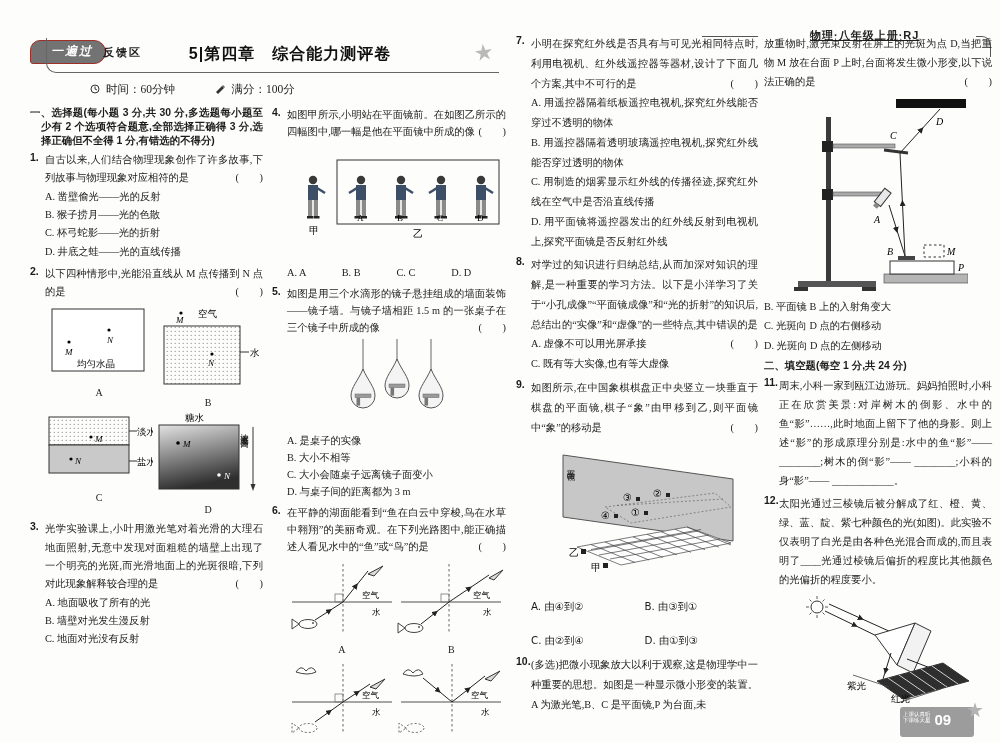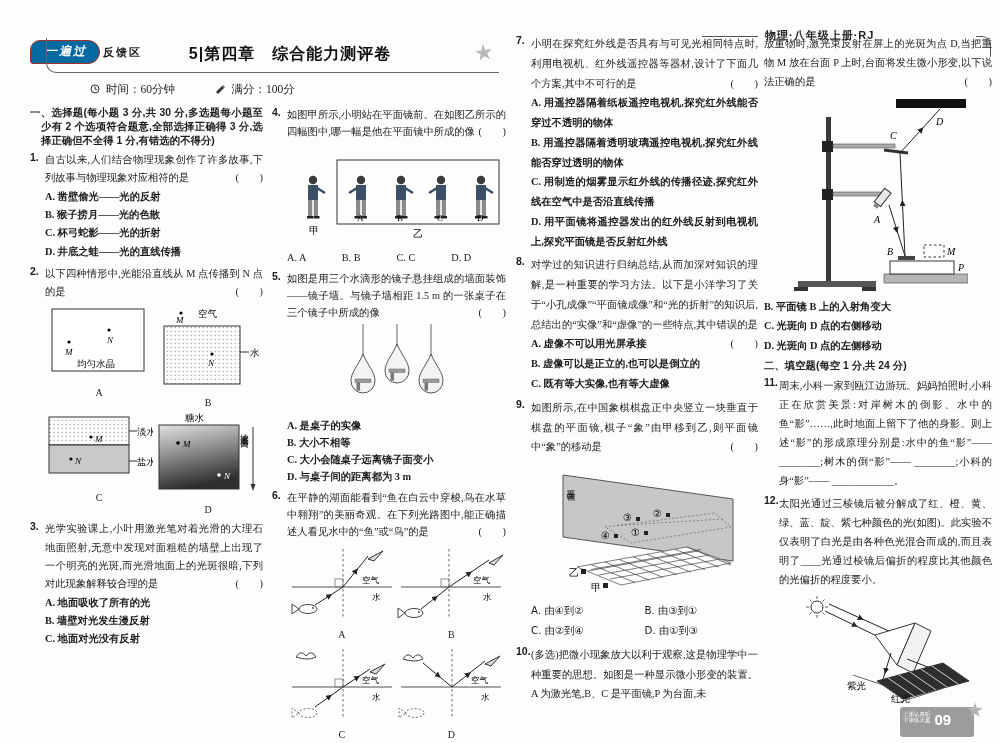--- a/index.html
+++ b/index.html
@@ -1,48 +1,48 @@
 <!DOCTYPE html>
 <html><head>
 <meta charset="utf-8">
 <style>
   html,body{margin:0;padding:0;}
   body{width:1000px;height:743px;background:#fdfdfc;position:relative;overflow:hidden;
        font-family:"Liberation Serif",serif;color:#1b1b1b;}
   .abs{position:absolute;}
   
-  .brand-badge{left:30px;top:40px;background:#0369a1;color:#fff;font:bold italic 12px "Liberation Sans",sans-serif;
-       padding:2px 12px 3px 14px;border-radius:10px 12px 12px 3px;border:1.5px solid #9e2f27;letter-spacing:2px;}
+  .brand-badge{left:30px;top:40px;background:#737373;color:#fff;font:bold italic 12px "Liberation Sans",sans-serif;
+       padding:2px 12px 3px 20px;border-radius:10px 12px 12px 3px;border:1.5px solid #9e2f27;letter-spacing:2px;}
   .brand-tab{left:103px;top:45px;font:bold 11px "Liberation Sans",sans-serif;color:#222;letter-spacing:2px;}
   .bracketL{left:46px;top:38px;width:452px;height:34px;border-left:1.5px solid #666;border-bottom:1.5px solid #666;
        border-bottom-left-radius:10px;}
   .page-title{left:90px;top:44px;width:400px;text-align:center;font:bold 16px "Liberation Sans",sans-serif;letter-spacing:1px;color:#111;}
   .meta-row{left:90px;top:82px;width:400px;font-size:11.5px;color:#222;}
   .meta-row .mi{display:inline-block;vertical-align:-1px;margin-right:3px;}
   .meta-gap{display:inline-block;width:34px;}
   .book-line{left:702px;top:36px;width:56px;border-top:1.5px solid #555;}
-  .book-label{left:765px;top:28px;font:bold 11px "Liberation Sans",sans-serif;letter-spacing:1px;color:#222;}
+  .book-label{left:810px;top:28px;font:bold 11px "Liberation Sans",sans-serif;letter-spacing:1px;color:#222;text-decoration:underline;}
   .book-corner{left:976px;top:36px;width:14px;height:20px;border-right:1.5px solid #555;border-top:1.5px solid #555;border-top-right-radius:9px;}
   .mascot{left:474px;top:40px;font-size:22px;color:#b9b9b9;transform:rotate(-8deg);}
   
   .col{position:absolute;font-size:10.3px;line-height:1.78;text-align:justify;color:#1b1b1b;}
   #col1{left:30px;top:106px;width:233px;}
   #col2{left:272px;top:106px;width:234px;line-height:1.66;}
   #col3{left:516px;top:34px;width:242px;line-height:1.92;}
   #col4{left:764px;top:34px;width:228px;line-height:1.85;}
   .sec{font:bold 10.4px "Liberation Sans",sans-serif;padding-left:11px;text-indent:-11px;margin-bottom:3px;}
   .q{position:relative;padding-left:15px;margin-bottom:4px;}
   .qnum{position:absolute;left:0;top:0;font:bold 10.5px "Liberation Sans",sans-serif;}
-  .opt{display:block;font-weight:bold;}
+  .opt{display:block;}
   .br{float:right;}
   .fig{text-align:center;margin:2px 0;}
   .figgrid{display:grid;grid-template-columns:1fr 1fr;justify-items:center;row-gap:2px;}
   .cap{text-align:center;font-size:10px;line-height:1.2;margin-top:1px;}
   .optrow{display:flex;}
-  .optrow span{flex:1;}
+  .optrow span{flex:1;margin-top:15px;}
   .cnum{font-family:"DejaVu Sans",sans-serif;}
   svg text{font-family:"Liberation Serif",serif;}
   svg .it{font-style:italic;}
   .vtext{writing-mode:vertical-rl;letter-spacing:1px;font-size:8.5px;line-height:1;}
   
   .foot-badge{left:900px;top:707px;width:68px;height:22px;background:#9c9c9c;border-radius:3px;color:#fff;
        display:flex;padding:4px 3px;}
   .foot-badge .lines{font-size:5.5px;line-height:1.15;font-family:"Liberation Sans",sans-serif;white-space:nowrap;}
   .foot-badge .num{font:bold 15px "Liberation Sans",sans-serif;margin-left:4px;}
   .foot-star{left:966px;top:698px;font-size:20px;color:#b3b3b3;}
@@ -341,21 +341,20 @@
     <span class="opt">B. 用遥控器隔着透明玻璃遥控电视机,探究红外线能否穿过透明的物体</span>
     <span class="opt">C. 用制造的烟雾显示红外线的传播径迹,探究红外线在空气中是否沿直线传播</span>
     <span class="opt">D. 用平面镜将遥控器发出的红外线反射到电视机上,探究平面镜是否反射红外线</span>
   </div>
 
   <div class="q">
     <span class="qnum">8.</span>
     <span>对学过的知识进行归纳总结,从而加深对知识的理解,是一种重要的学习方法。以下是小洋学习了关于“小孔成像”“平面镜成像”和“光的折射”的知识后,总结出的“实像”和“虚像”的一些特点,其中错误的是</span>
     <span class="br">(　　)</span>
     <span class="opt">A. 虚像不可以用光屏承接</span>
-    <span class="opt">B. 虚像可以是正立的,也可以是倒立的</span>
     <span class="opt">C. 既有等大实像,也有等大虚像</span>
   </div>
 
   <div class="q">
     <span class="qnum">9.</span>
     <span>如图所示,在中国象棋棋盘正中央竖立一块垂直于棋盘的平面镜,棋子“象”由甲移到乙,则平面镜中“象”的移动是</span>
     <span class="br">(　　)</span>
     <div class="fig" style="position:relative;line-height:1;">
       <svg width="220" height="138">
         <polygon points="28,16 198,40 198,102 28,78" fill="#c7c7c7" stroke="#555"></polygon>

